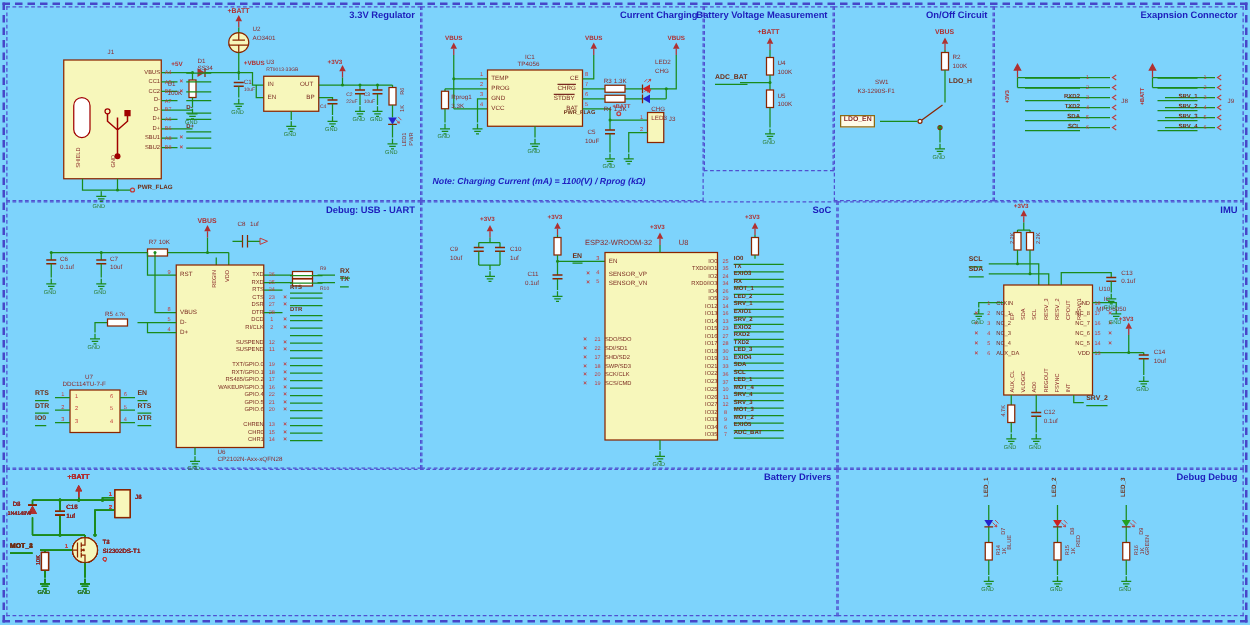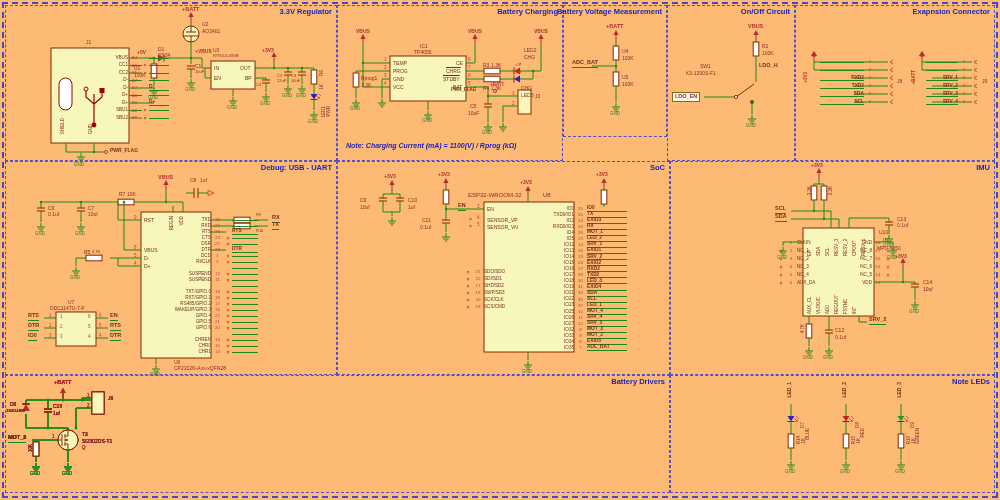--- a/index.html
+++ b/index.html
@@ -1,17 +1,17 @@
 <!DOCTYPE html>
 <html><head>
 <meta charset="utf-8">
 <style>
 *{margin:0;padding:0;box-sizing:border-box}
 html,body{width:1000px;height:500px;background:#fff;font-family:"Liberation Sans",sans-serif}
-#page{position:relative;width:1000px;height:500px;background:#fdba74;overflow:hidden}
+#page{position:relative;width:1000px;height:500px;background:#7dd3fc;overflow:hidden}
 .frame{position:absolute;left:2px;top:2px;right:2px;bottom:2px;border:2px dashed #4747c8}
 .sec{position:absolute;border:1px dashed #5050d0}
 .sec-title{position:absolute;top:1px;right:4px;color:#1d1dbb;font-weight:bold;font-size:7.5px;white-space:nowrap;z-index:5}
 .t{position:absolute;white-space:nowrap;line-height:1;z-index:4}
 .ref,.val{color:#8b2a2a;font-size:5px}
 .pin{color:#7a2a20;font-size:5px}
 .pnum{color:#c23b3b;font-size:4.5px}
 .net{color:#6e3018;font-size:5.5px;font-weight:bold}
 .pwr{color:#b03030;font-size:5.5px;font-weight:bold}
 .gnd{color:#2e7d32;font-size:4.5px}
@@ -262,21 +262,21 @@
   <span class="t gnd" style="left:142px;top:90px">GND</span>
   <span class="t gnd" style="left:179px;top:82px">GND</span>
   <span class="t gnd" style="left:221px;top:100px">GND</span>
   <span class="t gnd" style="left:254px;top:96px">GND</span>
   <span class="t gnd" style="left:276px;top:88px">GND</span>
   <span class="t gnd" style="left:290px;top:88px">GND</span>
   <span class="t gnd" style="left:302px;top:114px">GND</span>
 </div>
 
 <div class="sec" style="left:337px;top:5px;width:226px;height:156px">
-  <div class="sec-title">Battery Charging</div>
+  <div class="sec-title">Current Charging</div>
   <svg class="art" width="226" height="156">
     <use href="#pwrS" x="25" y="30"></use>
     <path class="w" d="M25,38 V81 M25,57 H52 M25,81 H52 M52,65 H18 M18,65 V67"></path>
     <circle class="dot" cx="25" cy="57" r="1.2"></circle>
     <use href="#resvS" x="18" y="67"></use>
     <path class="w" d="M18,81 V92"></path>
         <use href="#gndS" x="18" y="93"></use>
     <path class="w" d="M52,73 H44 V92"></path>
         <use href="#gndS" x="44" y="93"></use>
     <rect x="52" y="50" width="76" height="45" fill="#f7f7bb" stroke="#8b2500"></rect>
@@ -1305,21 +1305,21 @@
         <span class="t val" style="left:76px;top:63px">SI2302DS-T1</span>
         <span class="t" style="left:76px;top:70px;color:#c23b3b;font-size:4.5px">Q</span>
         <span class="t vpin" style="left:23px;top:68px">10K</span>
         <span class="t gnd" style="left:24px;top:96px">GND</span>
         <span class="t gnd" style="left:56px;top:96px">GND</span>
       </div>
     </div>
 </div>
 
 <div class="sec" style="left:670px;top:375px;width:325px;height:118px">
-  <div class="sec-title">Note LEDs</div>
+  <div class="sec-title">Debug Debug</div>
   <div style="position:absolute;left:100px;top:0;width:200px;height:118px;display:flex;gap:15px">
 
       <div style="position:relative;width:40px;height:118px">
         <svg class="art" width="40" height="118">
           <path class="w" d="M20,28 V40"></path>
           <path d="M16.5,40 H23.5 L20,45.5 Z" fill="#2424cc"></path>
           <path d="M16.5,45.5 H23.5" stroke="#8b2500" fill="none" stroke-width="1"></path>
           <path d="M23,42 l3.5,3.5 m0,0 l-2,-0.4 m2,0.4 l-0.4,-2 M25,40 l2.8,2.8" stroke="#c23b3b" stroke-width="0.7" fill="none"></path>
           <path class="w" d="M20,45.5 V58"></path>
           <use href="#resvS" x="20" y="58"></use>

